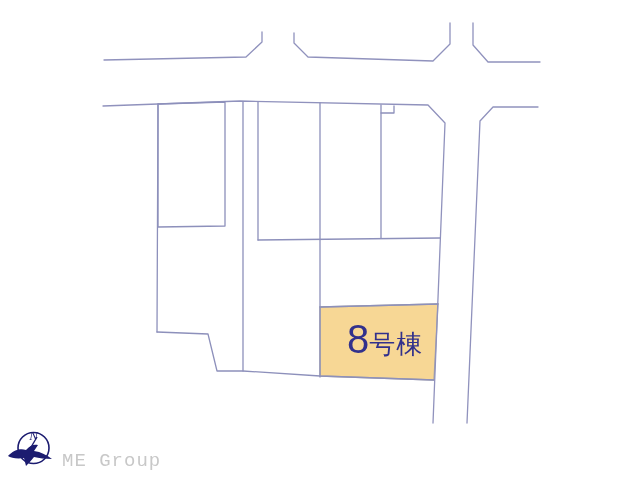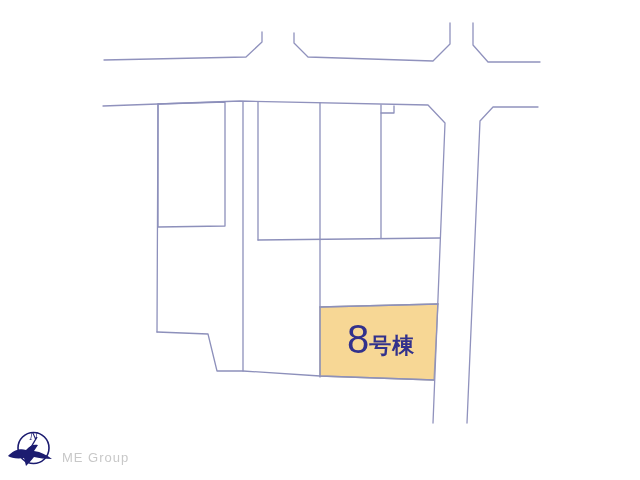--- a/index.html
+++ b/index.html
@@ -33,32 +33,33 @@
     left: 347px;
     top: 317px;
     white-space: nowrap;
     user-select: none;
   }
   .lot-label .num {
     font-size: 40px;
     font-weight: 400;
   }
   .lot-label .suffix {
-    font-size: 22px;
-    font-weight: 700;
+    font-size: 26px;
+    font-weight: 400;
     letter-spacing: 1px;
   }
   .logo-text {
     position: absolute;
     left: 62px;
     top: 450px;
-    font-size: 13px;
+    font-size: 19px;
     letter-spacing: 1px;
     font-weight: 400;
     user-select: none;
+    font-family: Liberation Mono, monospace;
   }
   .compass-n {
     font-family: "Liberation Serif", "DejaVu Serif", serif;
     font-size: 13px;
     font-style: italic;
   }
 </style>
 </head>
 <body>
 

